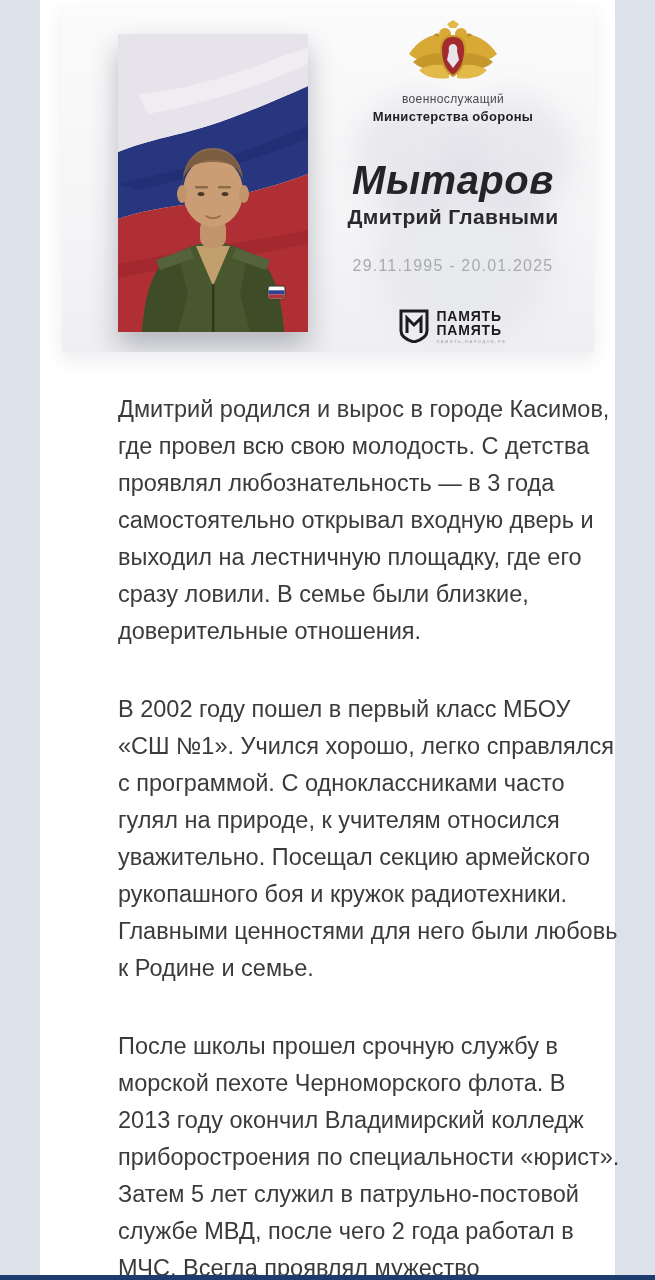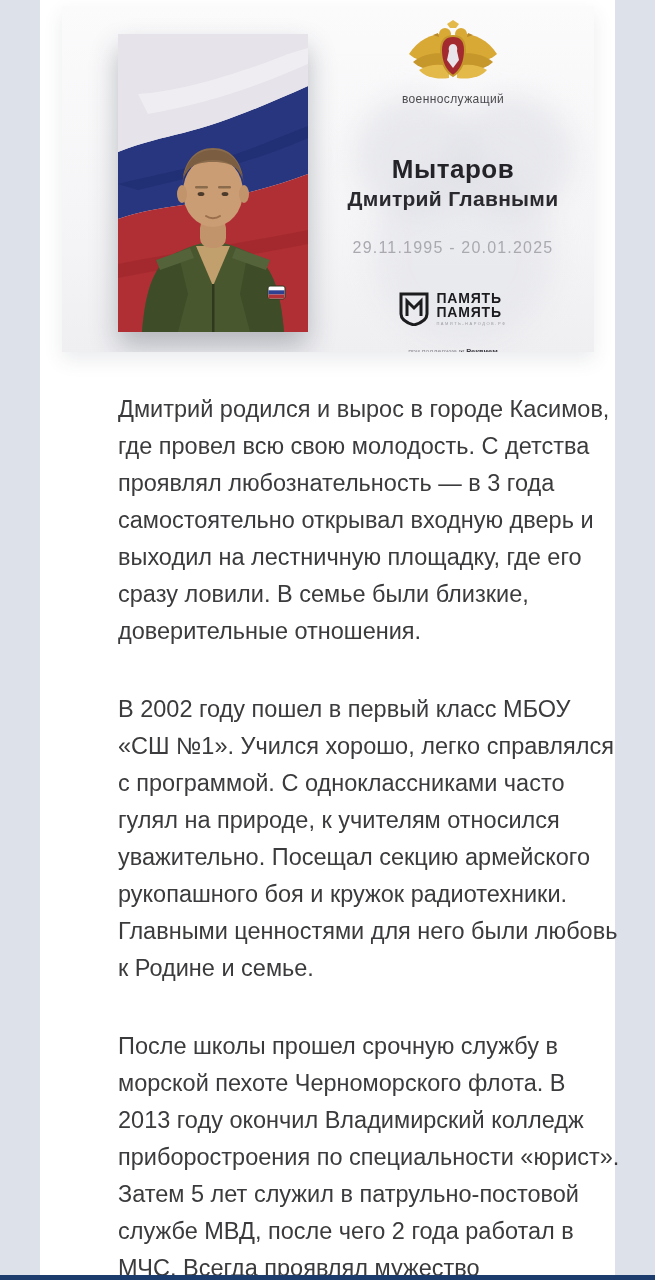--- a/index.html
+++ b/index.html
@@ -42,30 +42,30 @@
     text-align:center;
   }
   .emblem{margin-top:14px;}
   .emblem-label-1{
     font-size:12px;color:#4a4a4e;letter-spacing:.4px;margin-top:2px;
   }
   .emblem-label-2{
     font-size:13px;color:#1f1f22;font-weight:bold;letter-spacing:.3px;margin-top:3px;
   }
   .person-lastname{
-    margin-top:48px;font-size:26px;font-weight:bold;color:#242428;letter-spacing:.5px;
+    margin-top:34px;font-size:40px;font-weight:bold;color:#242428;letter-spacing:.5px;font-style:italic;
   }
   .person-name{
     font-size:21px;font-weight:bold;color:#2a2a2e;margin-top:2px;letter-spacing:.3px;
   }
   .person-dates{
     margin-top:28px;font-size:16px;color:#a9a9b0;letter-spacing:1.2px;text-align:center;
   }
   .pn-logo{
-    margin-top:34px;display:flex;align-items:flex-end;justify-content:center;gap:7px;
+    margin-top:34px;display:flex;align-items:flex-start;justify-content:center;gap:7px;
   }
   .pn-text{text-align:left;}
   .pn-line{
     font-size:14px;font-weight:800;color:#1c1c1f;letter-spacing:.8px;line-height:1.02;
   }
   .pn-sub{
     font-size:4px;color:#9a9aa0;letter-spacing:1.5px;margin-top:1px;
   }
   .card-footer{margin-top:20px;line-height:1.5;}
   .cf-line1{font-size:7px;color:#8d8d94;}
@@ -152,20 +152,21 @@
           <path d="M33,13 L28,15 L34,17 Z" fill="#b8892a"></path>
           <path d="M63,13 L68,15 L62,17 Z" fill="#b8892a"></path>
 
           <path d="M42,4 L48,0 L54,4 L51,8 L45,8 Z" fill="#e3b94a"></path>
 
           <path d="M48,16 C56,16 60,20 60,30 C60,44 54,52 48,56 C42,52 36,44 36,30 C36,20 40,16 48,16 Z" fill="#a32a2e" stroke="#c6972b" stroke-width="2"></path>
           <path d="M48,24 C51,24 53,27 52,31 L54,40 L48,48 L42,40 L44,31 C43,27 45,24 48,24 Z" fill="#e8e4ea"></path>
         </svg>
       </div>
       <div class="emblem-label-1">военнослужащий</div>
+      <div class="emblem-label-2">Министерства обороны</div>
 
       <div class="person-lastname">Мытаров</div>
       <div class="person-name">Дмитрий Главными</div>
       <div class="person-dates">29.11.1995 - 20.01.2025</div>
 
       <div class="pn-logo">
         <svg width="30" height="34" viewBox="0 0 30 34">
           <path d="M2,2 L28,2 L28,22 C28,27 22,31 15,33 C8,31 2,27 2,22 Z" fill="none" stroke="#1c1c1f" stroke-width="3"></path>
           <path d="M8,24 L8,9 L15,16 L22,9 L22,24" fill="none" stroke="#1c1c1f" stroke-width="3"></path>
         </svg>

